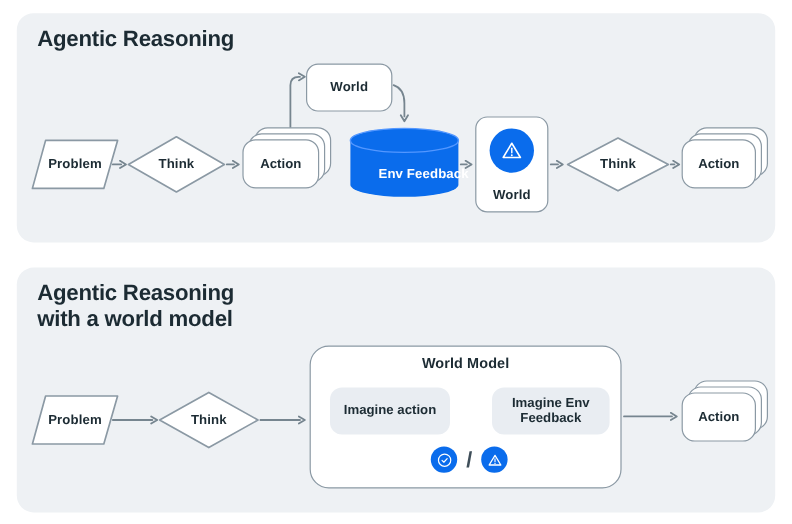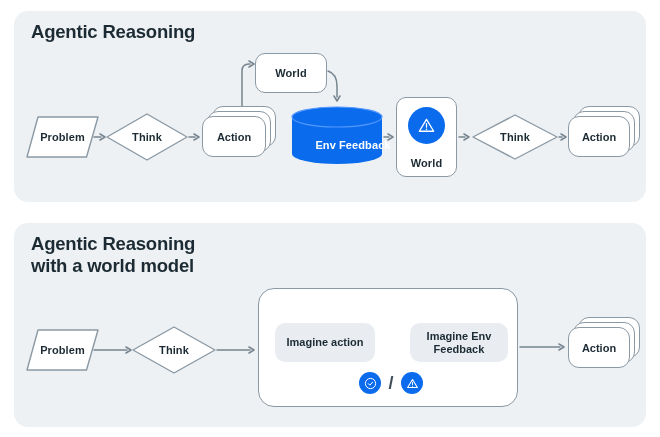--- a/index.html
+++ b/index.html
@@ -152,20 +152,21 @@
       <path class="arrow" d="M 506 124 H 546" marker-end="url(#ah2)"></path>
     </svg>
 
     <div class="panel-title">Agentic Reasoning
 with a world model</div>
 
     <div class="label" style="left:13px;top:107px;width:71px;height:40px">Problem</div>
     <div class="label" style="left:119px;top:107px;width:82px;height:40px">Think</div>
 
     <div class="node wm-box" style="left:244px;top:65px;width:260px;height:119px"></div>
+    <div class="label" style="left:244px;top:72px;width:260px;height:16px;font-size:12px;font-weight:700">World Model</div>
 
     <div class="inner-box" style="left:396px;top:100px;width:98px;height:39px">Imagine Env
 Feedback</div>
     <div class="inner-box" style="left:261px;top:100px;width:100px;height:39px">Imagine action</div>
 
     <div class="blue-circle" style="left:345px;top:149px;width:22px;height:22px">
       <svg width="15" height="15" viewBox="0 0 24 24">
         <circle cx="12" cy="12" r="8.2" fill="none" stroke="#fff" stroke-width="1.6"></circle>
         <path d="M8.6 12.3 L11 14.7 L15.4 9.9" fill="none" stroke="#fff" stroke-width="1.6" stroke-linecap="round" stroke-linejoin="round"></path>
       </svg>

